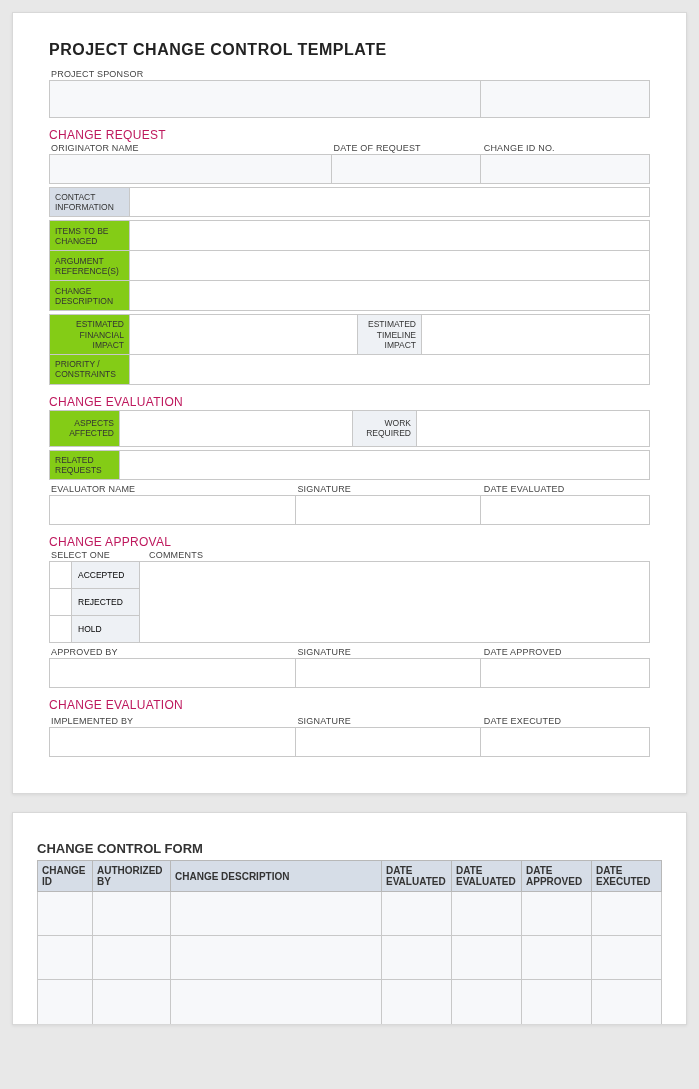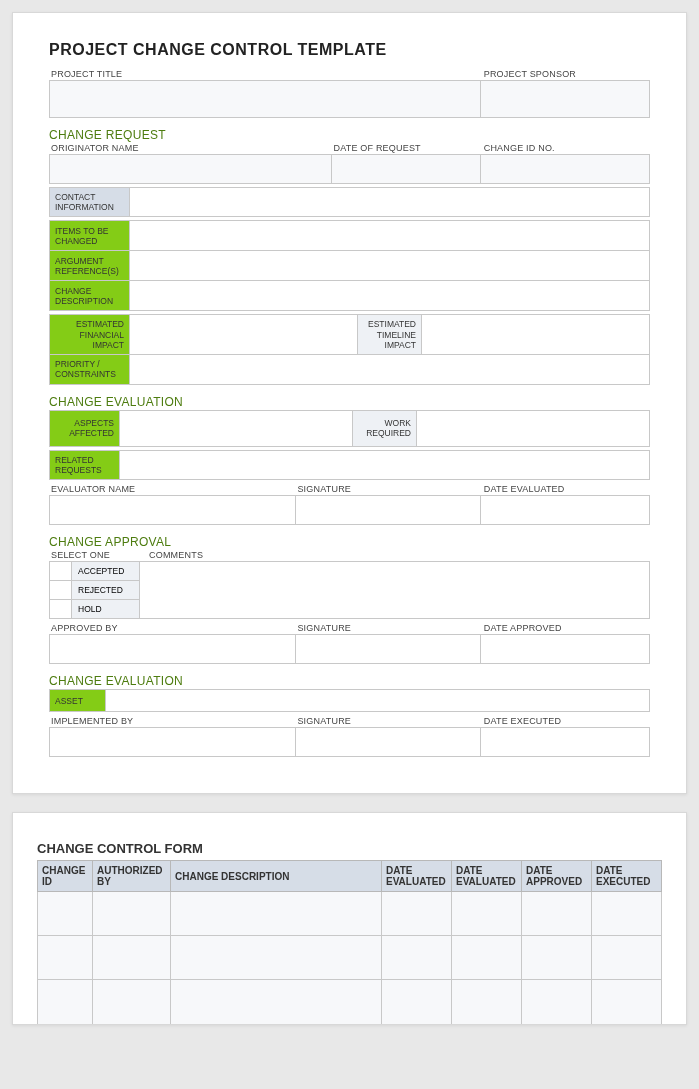--- a/index.html
+++ b/index.html
@@ -24,21 +24,21 @@
   }
   h1 {
     font-size: 16px;
     font-weight: bold;
     letter-spacing: 0.5px;
     color: #222;
     margin-bottom: 10px;
   }
   .section-title {
     font-size: 12px;
-    color: #4d7c0f;
+    color: #be185d;
     letter-spacing: 0.3px;
     margin-top: 10px;
     margin-bottom: 1px;
   }
   .labels-row {
     display: flex;
     font-size: 9px;
     color: #444;
     letter-spacing: 0.2px;
   }
@@ -70,21 +70,21 @@
   .tbl .labcell.dark { background: #d6dde7; }
   .tbl .fill { background: #fff; }
   .tbl .midlab { background: #eef1f5; width: 64px; font-size: 8.5px; line-height:1.2; padding:4px 5px;}
   .rowh { height: 36px; text-align: right; }
   .rowh2 { height: 30px; }
   .approval-tbl { width:100%; border-collapse: collapse; table-layout: fixed; }
   .approval-tbl td {
     border: 1px solid #c8c8c8;
     font-size: 8.5px;
     background:#fff;
-    height:19px;
+    height:27px;
     vertical-align:middle;
   }
   .approval-tbl .chk { width:22px; background:#fff; }
   .approval-tbl .opt { width:68px; background:#eef1f5; padding-left:6px; }
   .approval-tbl .comments { background:#fff; }
   .form2-title {
     font-size: 13px;
     font-weight: bold;
     color: #333;
     margin-bottom: 4px;
@@ -107,21 +107,20 @@
   .spacer { height: 3px; }
 </style>
 </head>
 <body>
 
 <div class="page">
 
   <h1>PROJECT CHANGE CONTROL TEMPLATE</h1>
 
   <div class="labels-row">
-    <div style="flex:0 0 72%">PROJECT TITLE</div>
     <div style="flex:1">PROJECT SPONSOR</div>
   </div>
   <div class="box-row tall">
     <div class="cell" style="flex:0 0 72%"></div>
     <div class="cell" style="flex:1"></div>
   </div>
 
   <div class="section-title">CHANGE REQUEST</div>
   <div class="labels-row">
     <div style="flex:0 0 47%">ORIGINATOR NAME</div>
@@ -254,28 +253,20 @@
     <div style="flex:0 0 31%">SIGNATURE</div>
     <div style="flex:1">DATE APPROVED</div>
   </div>
   <div class="box-row mid">
     <div class="cell plainbox" style="flex:0 0 41%"></div>
     <div class="cell plainbox" style="flex:0 0 31%"></div>
     <div class="cell plainbox" style="flex:1"></div>
   </div>
 
   <div class="section-title">CHANGE EVALUATION</div>
-  <table class="tbl">
-    <tbody>
-        <tr style="height:22px">
-      <td class="labcell" style="width:56px">ASSET</td>
-      <td class="fill"></td>
-    </tr>
-  </tbody>
-    </table>
 
   <div class="labels-row" style="margin-top:4px">
     <div style="flex:0 0 41%">IMPLEMENTED BY</div>
     <div style="flex:0 0 31%">SIGNATURE</div>
     <div style="flex:1">DATE EXECUTED</div>
   </div>
   <div class="box-row mid">
     <div class="cell plainbox" style="flex:0 0 41%"></div>
     <div class="cell plainbox" style="flex:0 0 31%"></div>
     <div class="cell plainbox" style="flex:1"></div>

